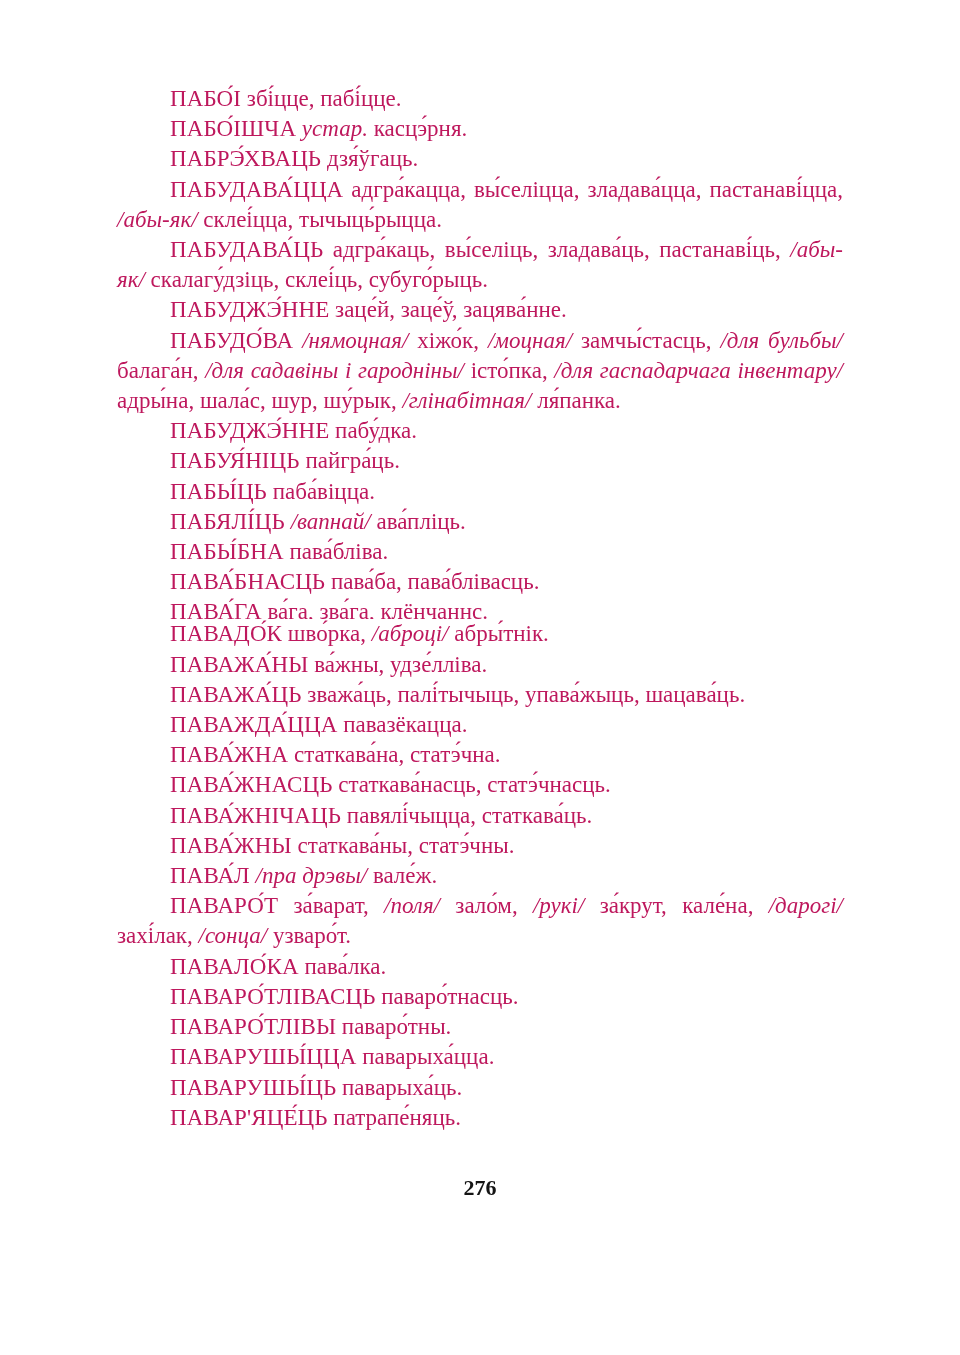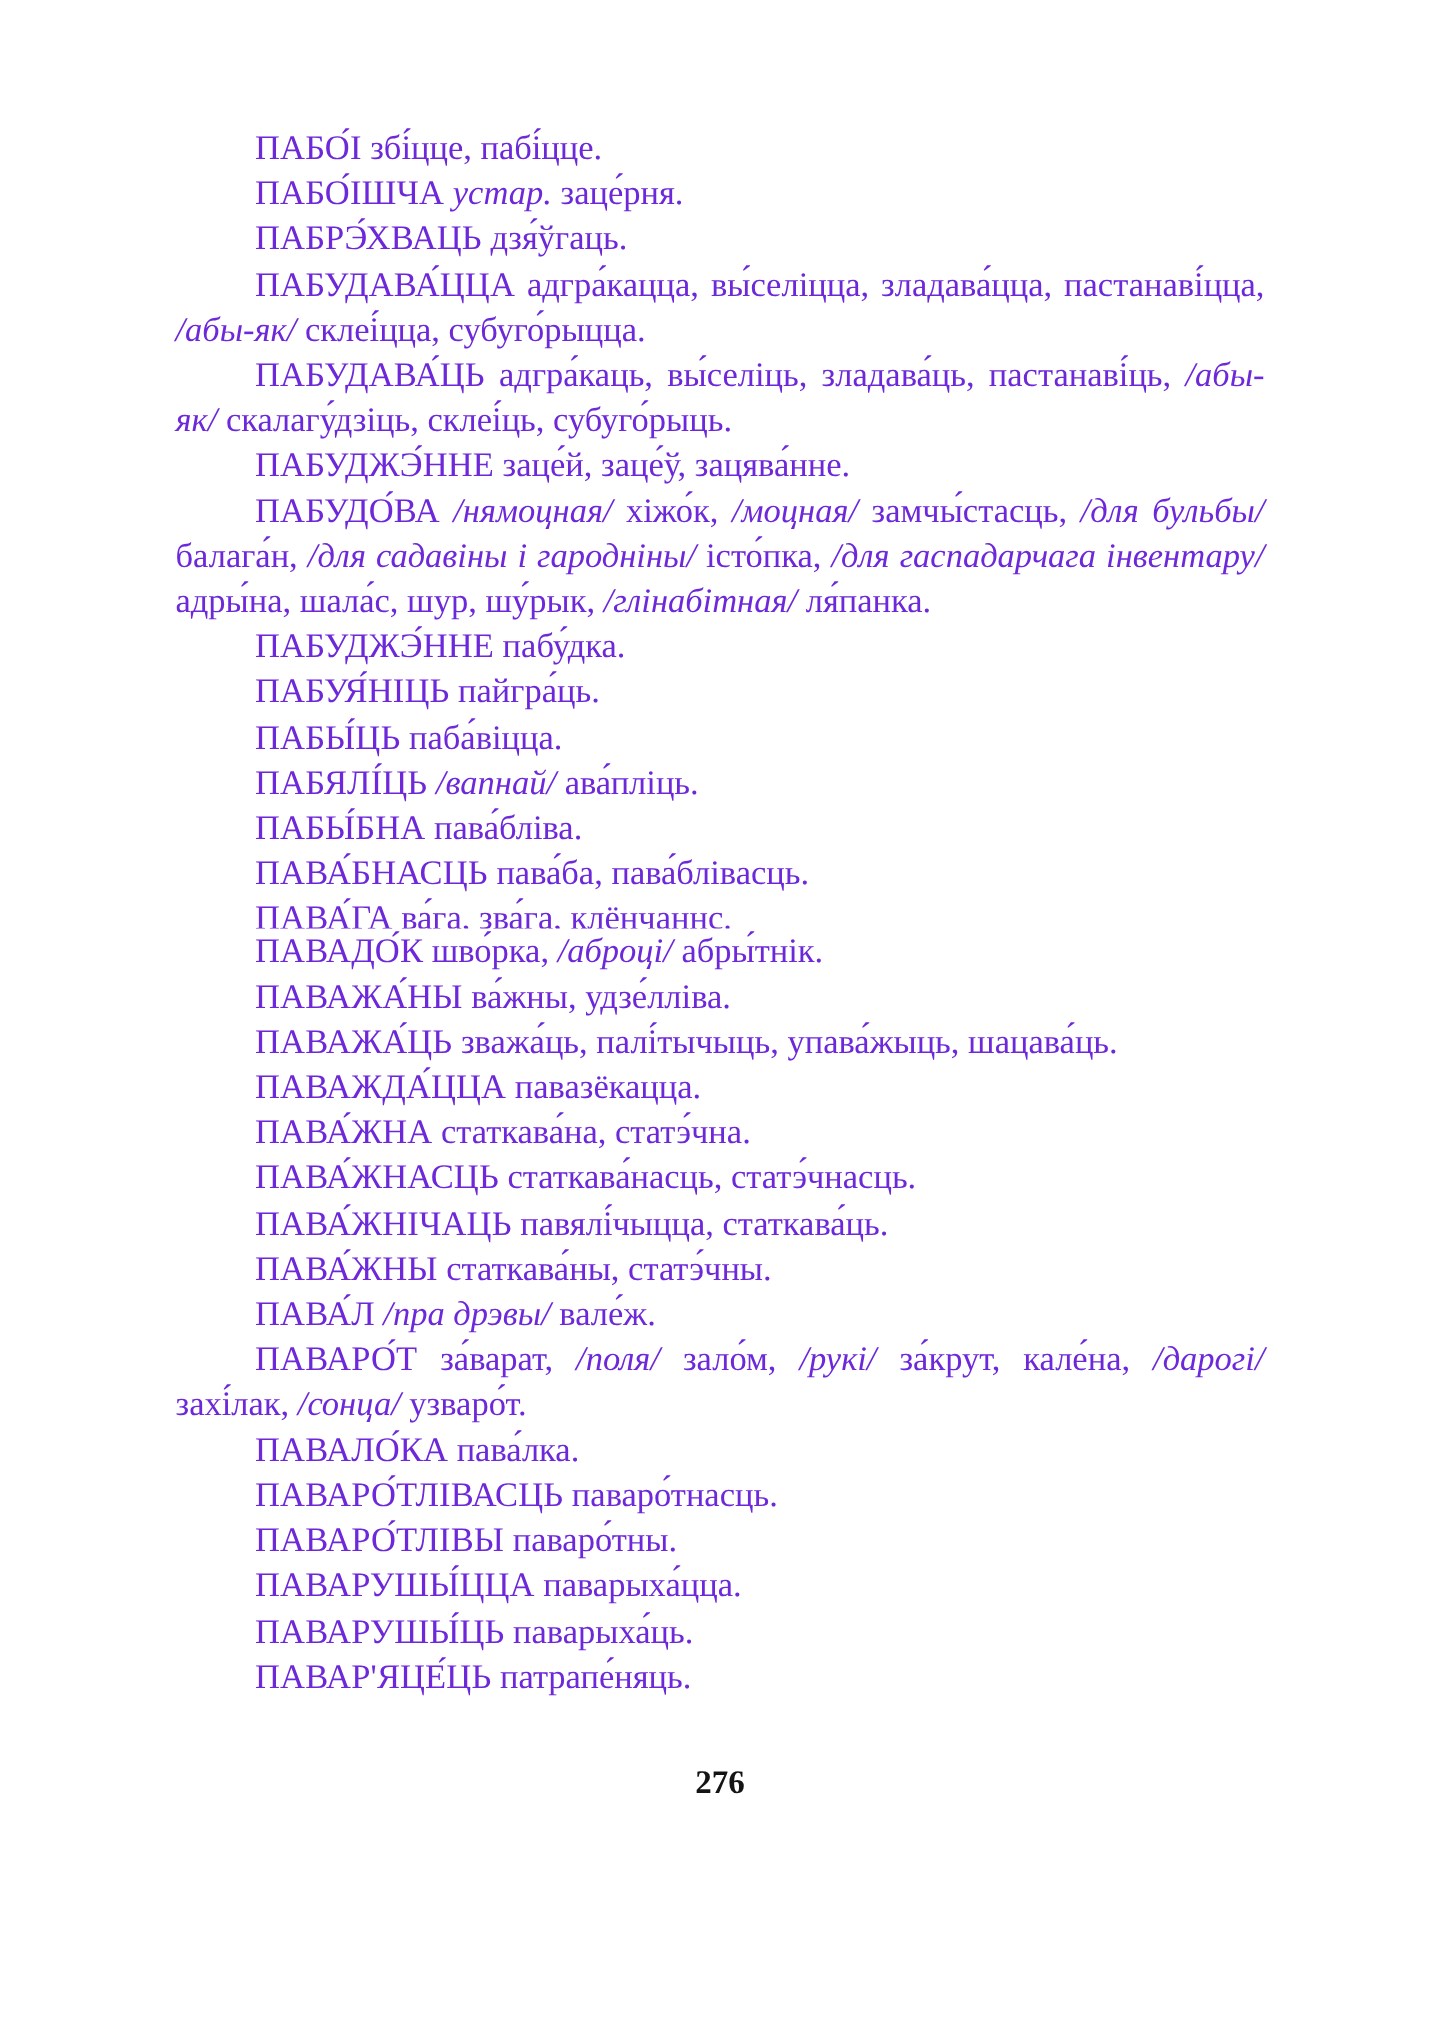--- a/index.html
+++ b/index.html
@@ -1,39 +1,39 @@
 <!DOCTYPE html>
 <html><head>
 <meta charset="utf-8">
 <style>
   html, body { margin: 0; padding: 0; background: #ffffff; }
   body { width: 960px; height: 1355px; position: relative; overflow: hidden; }
   .page {
     position: absolute; left: 117px; top: 84px; width: 726px;
     font-family: "Liberation Serif", "DejaVu Serif", serif;
-    font-size: 23px; line-height: 30.2px; color: #6d28d9;
+    font-size: 23px; line-height: 30.2px; color: #be185d;
   }
   .entry { text-indent: 53px; text-align: justify; margin: 0; }
   .entry .hw { letter-spacing: 0.1px; }
   .entry i { font-style: italic; }
   .clipped { height: 22px; overflow: hidden; text-decoration: underline dotted #444; }
   .pagenum {
     position: absolute; left: 0; right: 0; top: 1175px; text-align: center;
     font-family: "Liberation Serif", "DejaVu Serif", serif;
     font-weight: bold; font-size: 22px; color: #141414;
   }
 </style>
 </head>
 <body>
 
 <div class="page" id="page">
     <p class="entry"><span class="hw">ПАБО́І</span><span> збі́цце, пабі́цце.</span></p>
-    <p class="entry"><span class="hw">ПАБО́ІШЧА</span><span> </span><i>устар.</i><span> заце́рня.</span></p>
+    <p class="entry"><span class="hw">ПАБО́ІШЧА</span><span> </span><i>устар.</i><span> касцэ́рня.</span></p>
     <p class="entry"><span class="hw">ПАБРЭ́ХВАЦЬ</span><span> дзя́ўгаць.</span></p>
-    <p class="entry"><span class="hw">ПАБУДАВА́ЦЦА</span><span> адгра́кацца, вы́селіцца, зладава́цца, пастанаві́цца, </span><i>/абы-як/</i><span> склеі́цца, субуго́рыцца.</span></p>
+    <p class="entry"><span class="hw">ПАБУДАВА́ЦЦА</span><span> адгра́кацца, вы́селіцца, зладава́цца, пастанаві́цца, </span><i>/абы-як/</i><span> склеі́цца, тычыць́рыцца.</span></p>
     <p class="entry"><span class="hw">ПАБУДАВА́ЦЬ</span><span> адгра́каць, вы́селіць, зладава́ць, пастанаві́ць, </span><i>/абы-як/</i><span> скалагу́дзіць, склеі́ць, субуго́рыць.</span></p>
     <p class="entry"><span class="hw">ПАБУДЖЭ́ННЕ</span><span> заце́й, заце́ў, зацява́нне.</span></p>
     <p class="entry"><span class="hw">ПАБУДО́ВА</span><span> </span><i>/нямоцная/</i><span> хіжо́к, </span><i>/моцная/</i><span> замчы́стасць, </span><i>/для бульбы/</i><span> балага́н, </span><i>/для садавіны і гародніны/</i><span> істо́пка, </span><i>/для гаспадарчага інвентару/</i><span> адры́на, шала́с, шур, шу́рык, </span><i>/глінабітная/</i><span> ля́панка.</span></p>
     <p class="entry"><span class="hw">ПАБУДЖЭ́ННЕ</span><span> пабу́дка.</span></p>
     <p class="entry"><span class="hw">ПАБУЯ́НІЦЬ</span><span> пайгра́ць.</span></p>
     <p class="entry"><span class="hw">ПАБЫ́ЦЬ</span><span> паба́віцца.</span></p>
     <p class="entry"><span class="hw">ПАБЯЛІ́ЦЬ</span><span> </span><i>/вапнай/</i><span> ава́пліць.</span></p>
     <p class="entry"><span class="hw">ПАБЫ́БНА</span><span> пава́бліва.</span></p>
     <p class="entry"><span class="hw">ПАВА́БНАСЦЬ</span><span> пава́ба, пава́блівасць.</span></p>
     <p class="entry clipped"><span class="hw">ПАВА́ГА</span><span> ва́га, зва́га, клёнчаннс.</span></p>

